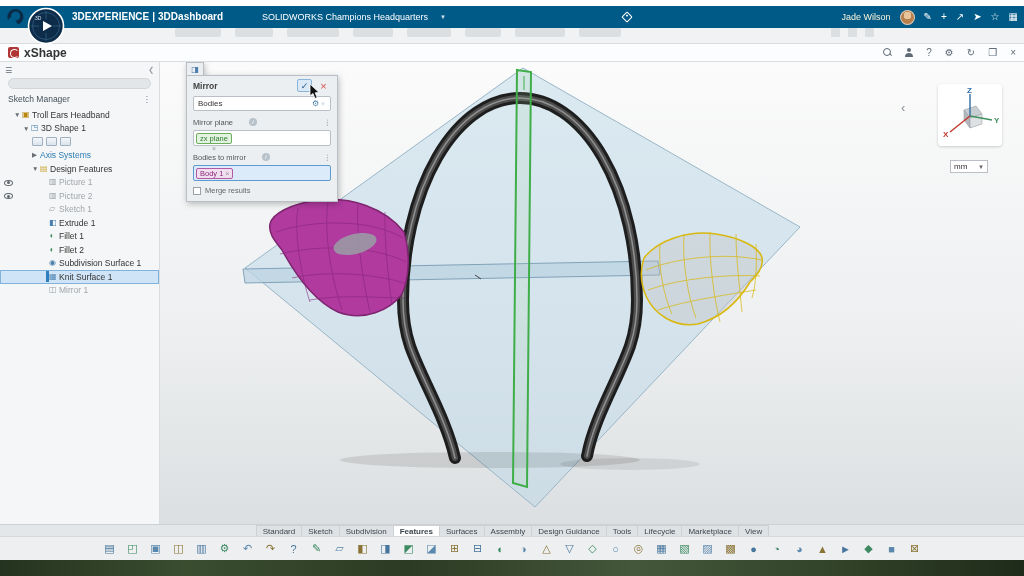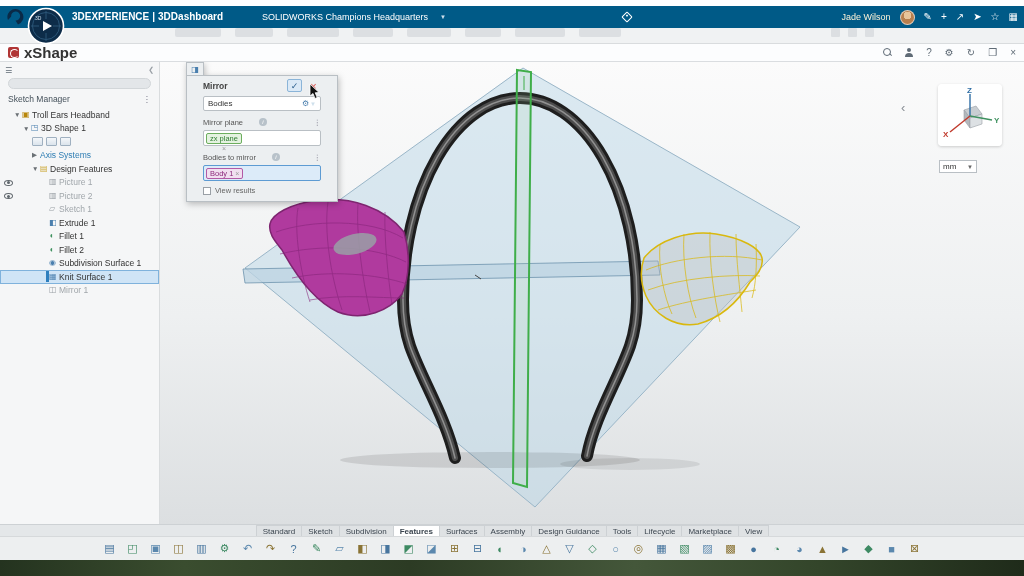--- a/index.html
+++ b/index.html
@@ -45,21 +45,21 @@
   .pill { height:9px; border-radius:2px; background:#c4cacf; }
   #row2-right { position:absolute; right:150px; top:6px; display:flex; gap:8px; opacity:.45; }
   .sq { width:9px; height:9px; background:#c4cacf; border-radius:1px; }
 
   
   #appbar { position:absolute; top:44px; left:0; right:0; height:18px; background:#fcfdfe;
             border-bottom:1px solid #dadde0; display:flex; align-items:center; z-index:25; }
   .xshape-ico { width:11px; height:11px; margin-left:8px; border-radius:2px; background:#b03535; position:relative; }
   .xshape-ico::after { content:""; position:absolute; left:2px; top:2px; width:7px; height:7px;
                        border:1.4px solid #fff; border-radius:50%; border-right-color:transparent; }
-  .app-title { margin-left:5px; font-size:15px; font-weight:bold; color:#333; }
+  .app-title { margin-left:5px; font-size:12px; font-weight:bold; color:#333; }
   #app-actions { margin-left:auto; margin-right:8px; display:flex; gap:13px; align-items:center;
                  color:#5f6b76; font-size:10px; }
   .app-ico { cursor:pointer; line-height:1; }
   .person { width:8px; height:9px; position:relative; }
   .person::before { content:""; position:absolute; left:2px; top:0; width:4px; height:4px;
                     border-radius:50%; background:#5f6b76; }
   .person::after { content:""; position:absolute; left:0; top:5px; width:8px; height:4px;
                    border-radius:4px 4px 0 0; background:#5f6b76; }
 
   
@@ -86,31 +86,31 @@
   .eye::after { content:""; position:absolute; left:2px; top:0.5px; width:3px; height:3px;
                 border-radius:50%; background:#5f666c; }
 
   
   #viewport { position:absolute; left:160px; top:62px; right:0; height:462px; overflow:hidden;
               background:linear-gradient(180deg,#fbfbfb 0%,#eef0f1 55%,#dcdfe1 100%); }
   #scene { position:absolute; left:0; top:0; }
   .collapse-arrow { position:absolute; left:741px; top:38px; color:#8a9096; font-size:13px; cursor:pointer; }
   #viewcube { position:absolute; right:22px; top:22px; width:64px; height:62px;
               background:rgba(255,255,255,.92); border-radius:4px; box-shadow:0 1px 3px rgba(0,0,0,.18); }
-  #units { position:absolute; right:47px; top:98px; width:38px; height:13px; background:#fff;
+  #units { position:absolute; right:36px; top:98px; width:38px; height:13px; background:#fff;
            border:1px solid #b9bfc4; display:flex; align-items:center; justify-content:space-between;
            padding:0 3px; font-size:8px; color:#333; cursor:pointer; }
   #units .caret-down { color:#666; }
 
   
   #mirror-dialog { position:absolute; left:26px; top:0; width:152px; z-index:20; font-size:8px;
                    filter:drop-shadow(1px 2px 3px rgba(0,0,0,.25)); }
   .dlg-nub { width:18px; height:14px; background:#eceff1; border:1px solid #b9bfc4; border-bottom:none;
              display:flex; align-items:center; justify-content:center; font-size:8px; color:#4a7fae; cursor:pointer; }
-  .dlg-body { margin-top:-1px; background:#eceff1; border:1px solid #b9bfc4; padding:3px 16px 6px;
+  .dlg-body { margin-top:-1px; background:#eceff1; border:1px solid #b9bfc4; padding:3px 6px 6px;
               display:flex; flex-direction:column; gap:3px; }
   .dlg-title-row { display:flex; align-items:center; gap:4px; padding-bottom:1px; }
   .dlg-title { font-size:8.5px; font-weight:bold; color:#444; }
   .dlg-btn { width:15px; height:13px; display:flex; align-items:center; justify-content:center;
              border-radius:2px; cursor:pointer; }
   .dlg-btn.ok { margin-left:auto; background:#dbe9f6; border:1px solid #8ab4d8; color:#2a5d8c; font-size:9px; }
   .dlg-btn.cancel { color:#d9534f; font-size:11px; }
   .dlg-select { height:15px; background:#fff; border:1px solid #b9bfc4; border-radius:2px;
                 display:flex; align-items:center; padding:0 4px; color:#333; cursor:pointer; }
   .gear-mini { margin-left:auto; color:#4a7fae; font-size:8px; display:flex; align-items:center; gap:1px; }
@@ -409,21 +409,21 @@
         <span class="kebab">⋮</span>
       </div>
       <div class="dlg-field active">
         <span class="chip purple">
           <span>Body 1</span>
           <span class="chip-x">×</span>
         </span>
       </div>
       <div class="dlg-check">
         <span class="chk-box"></span>
-        <span>View results</span>
+        <span>Merge results</span>
       </div>
     </div>
   </div>
 </div>
 
 <div id="tabsbar">
     <span class="tab">Standard</span>
     <span class="tab">Sketch</span>
     <span class="tab">Subdivision</span>
     <span class="tab active">Features</span>

